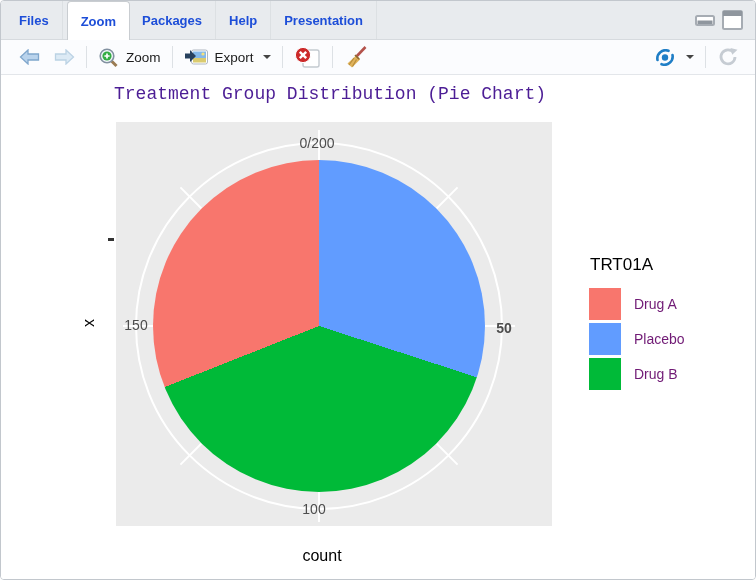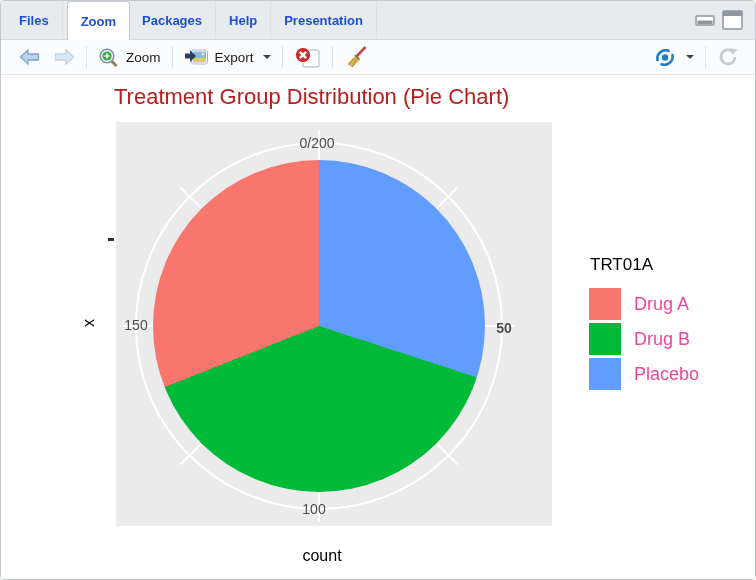--- a/index.html
+++ b/index.html
@@ -22,21 +22,21 @@
              border-bottom:1px solid #E3E6EA; padding:0 10px; }
   .tbtn { display:flex; align-items:center; gap:6px; padding:2px 4px; font-size:13.5px;
           color:#1c1c1c; border-radius:3px; cursor:default; }
   .tsep { width:1px; height:22px; background:#DDE1E5; margin:0 7px; flex:none; }
   .caret { width:0; height:0; border-left:4px solid transparent; border-right:4px solid transparent;
            border-top:4px solid #444; margin-left:3px; }
   .spacer { flex:1; }
 
   
   .plot-area { position:relative; height:505px; background:#fff; }
-  .plot-title { position:absolute; left:113px; top:9px; font-size:22px; color:#b91c1c; white-space:nowrap; }
+  .plot-title { position:absolute; left:113px; top:9px; font-size:18px; color:#4c1d95; white-space:nowrap;font-family:Liberation Mono, monospace; }
 
   .panel { position:absolute; left:115px; top:47px; width:436px; height:404px; background:#EBEBEB; }
   .ring { position:absolute; left:19px; top:20px; width:368px; height:368px;
           border:2px solid #fff; border-radius:50%; box-sizing:border-box; }
   .spoke { position:absolute; left:202px; top:8px; width:2px; height:34px; background:#fff;
            transform-origin:1px 196px; }
   .pie { position:absolute; left:37px; top:38px; width:332px; height:332px; border-radius:50%; }
   .ptick { position:absolute; transform:translate(-50%,-50%); font-size:14px; color:#4D4D4D; white-space:nowrap; }
   .t0   { left:201px; top:21px; }
   .t50  { left:388px; top:206px;font-weight:bold; }
@@ -47,21 +47,21 @@
   .y-title { position:absolute; left:88px; top:248px; transform:translate(-50%,-50%) rotate(-90deg);
              font-size:16px; color:#000; }
   .x-title { position:absolute; left:321px; top:481px; transform:translate(-50%,-50%);
              font-size:16px; color:#000; }
 
   
   .legend { position:absolute; left:588px; top:180px; }
   .legend-title { font-size:17px; color:#000; margin:0 0 13px 1px; }
   .legend-row { display:flex; align-items:center; margin-bottom:3px; }
   .swatch { width:32px; height:32px; flex:none; }
-  .legend-label { margin-left:13px; font-size:18px; color:#ec4899; white-space:nowrap; }
+  .legend-label { margin-left:13px; font-size:14px; color:#701a75; white-space:nowrap; }
 </style>
 </head>
 <body>
 
 <div class="window">
 
   <div class="tabbar">
     <div class="tab">Files</div>
     <div class="tab active">Zoom</div>
     <div class="tab">Packages</div>
@@ -179,23 +179,23 @@
     <div class="y-title">x</div>
     <div class="x-title">count</div>
 
     <div class="legend">
       <div class="legend-title">TRT01A</div>
       <div class="legend-row">
         <span class="swatch" style="background: rgb(248, 118, 109);"></span>
         <span class="legend-label">Drug A</span>
       </div>
       <div class="legend-row">
+        <span class="swatch" style="background: rgb(97, 156, 255);"></span>
+        <span class="legend-label">Placebo</span>
+      </div>
+      <div class="legend-row">
         <span class="swatch" style="background: rgb(0, 186, 56);"></span>
         <span class="legend-label">Drug B</span>
       </div>
-      <div class="legend-row">
-        <span class="swatch" style="background: rgb(97, 156, 255);"></span>
-        <span class="legend-label">Placebo</span>
-      </div>
     </div>
   </div>
 
 </div>
 
 </body></html>

